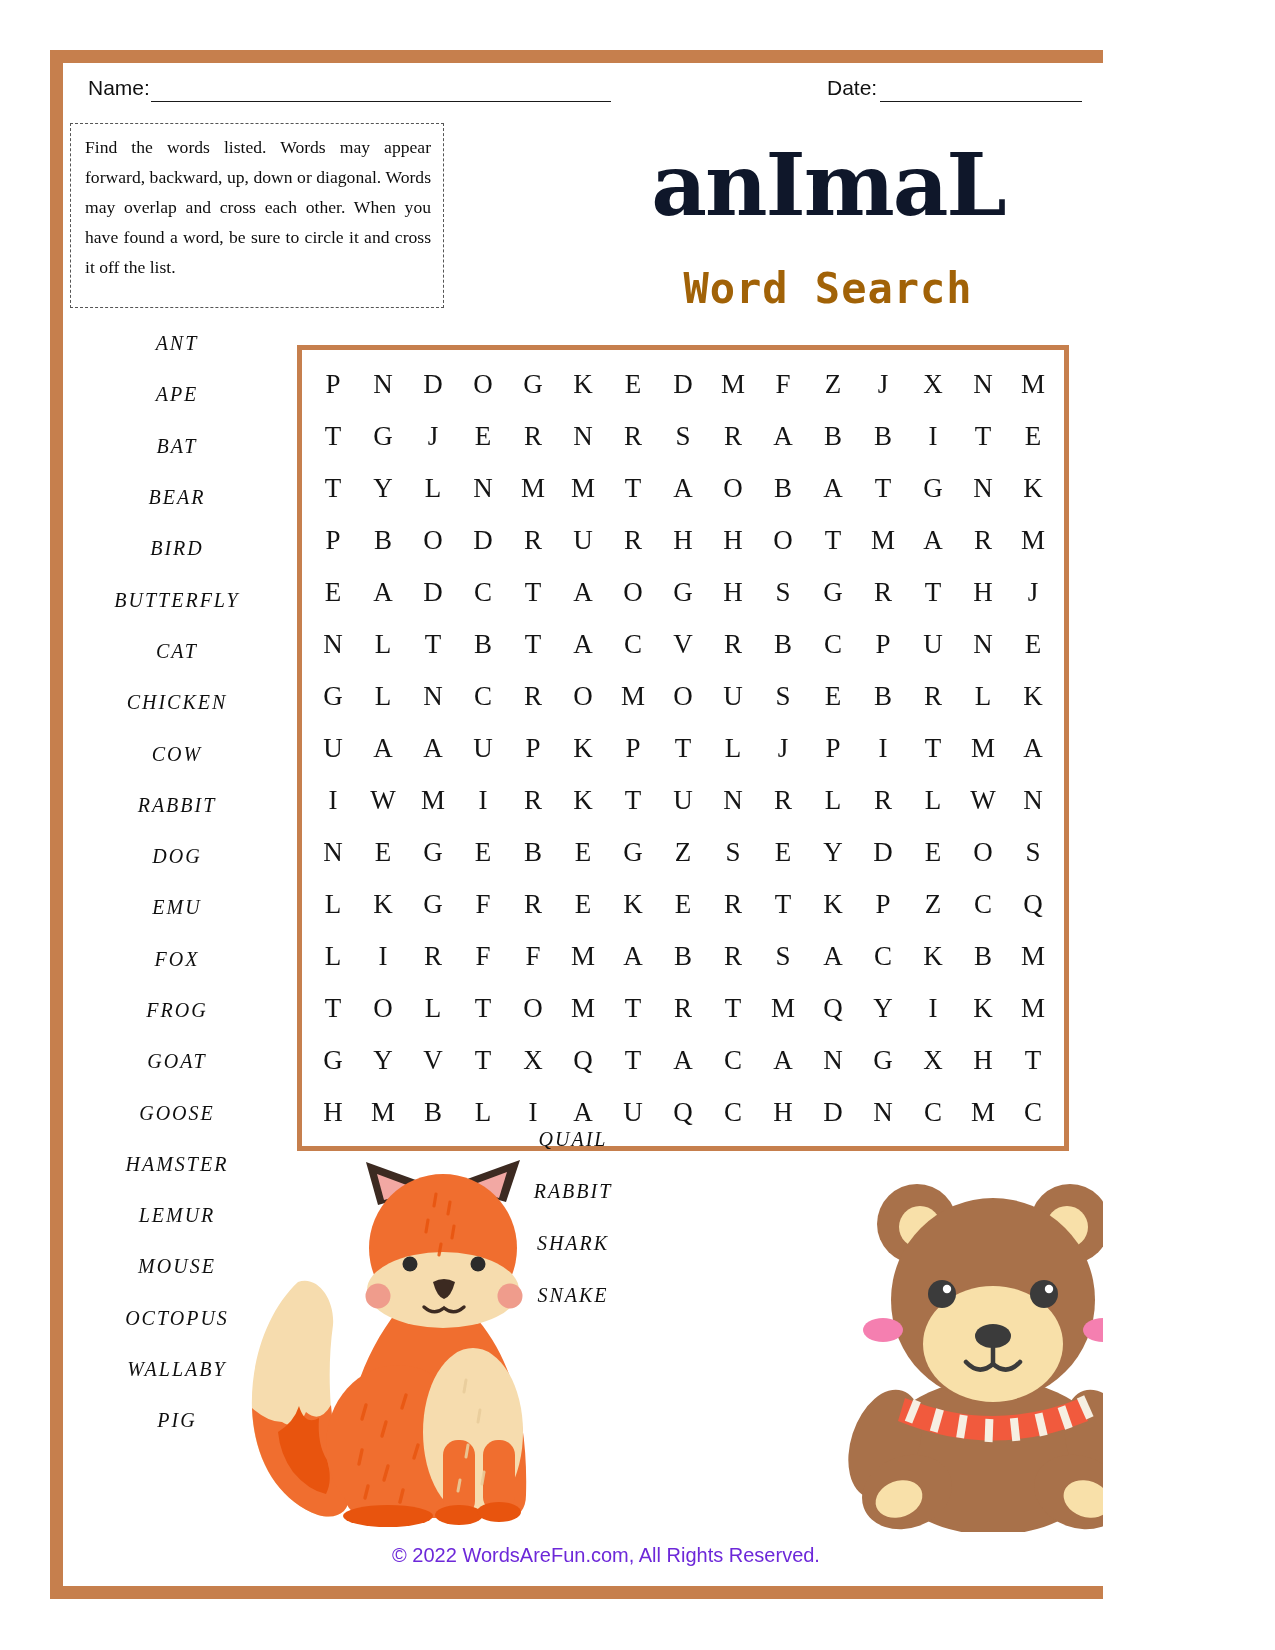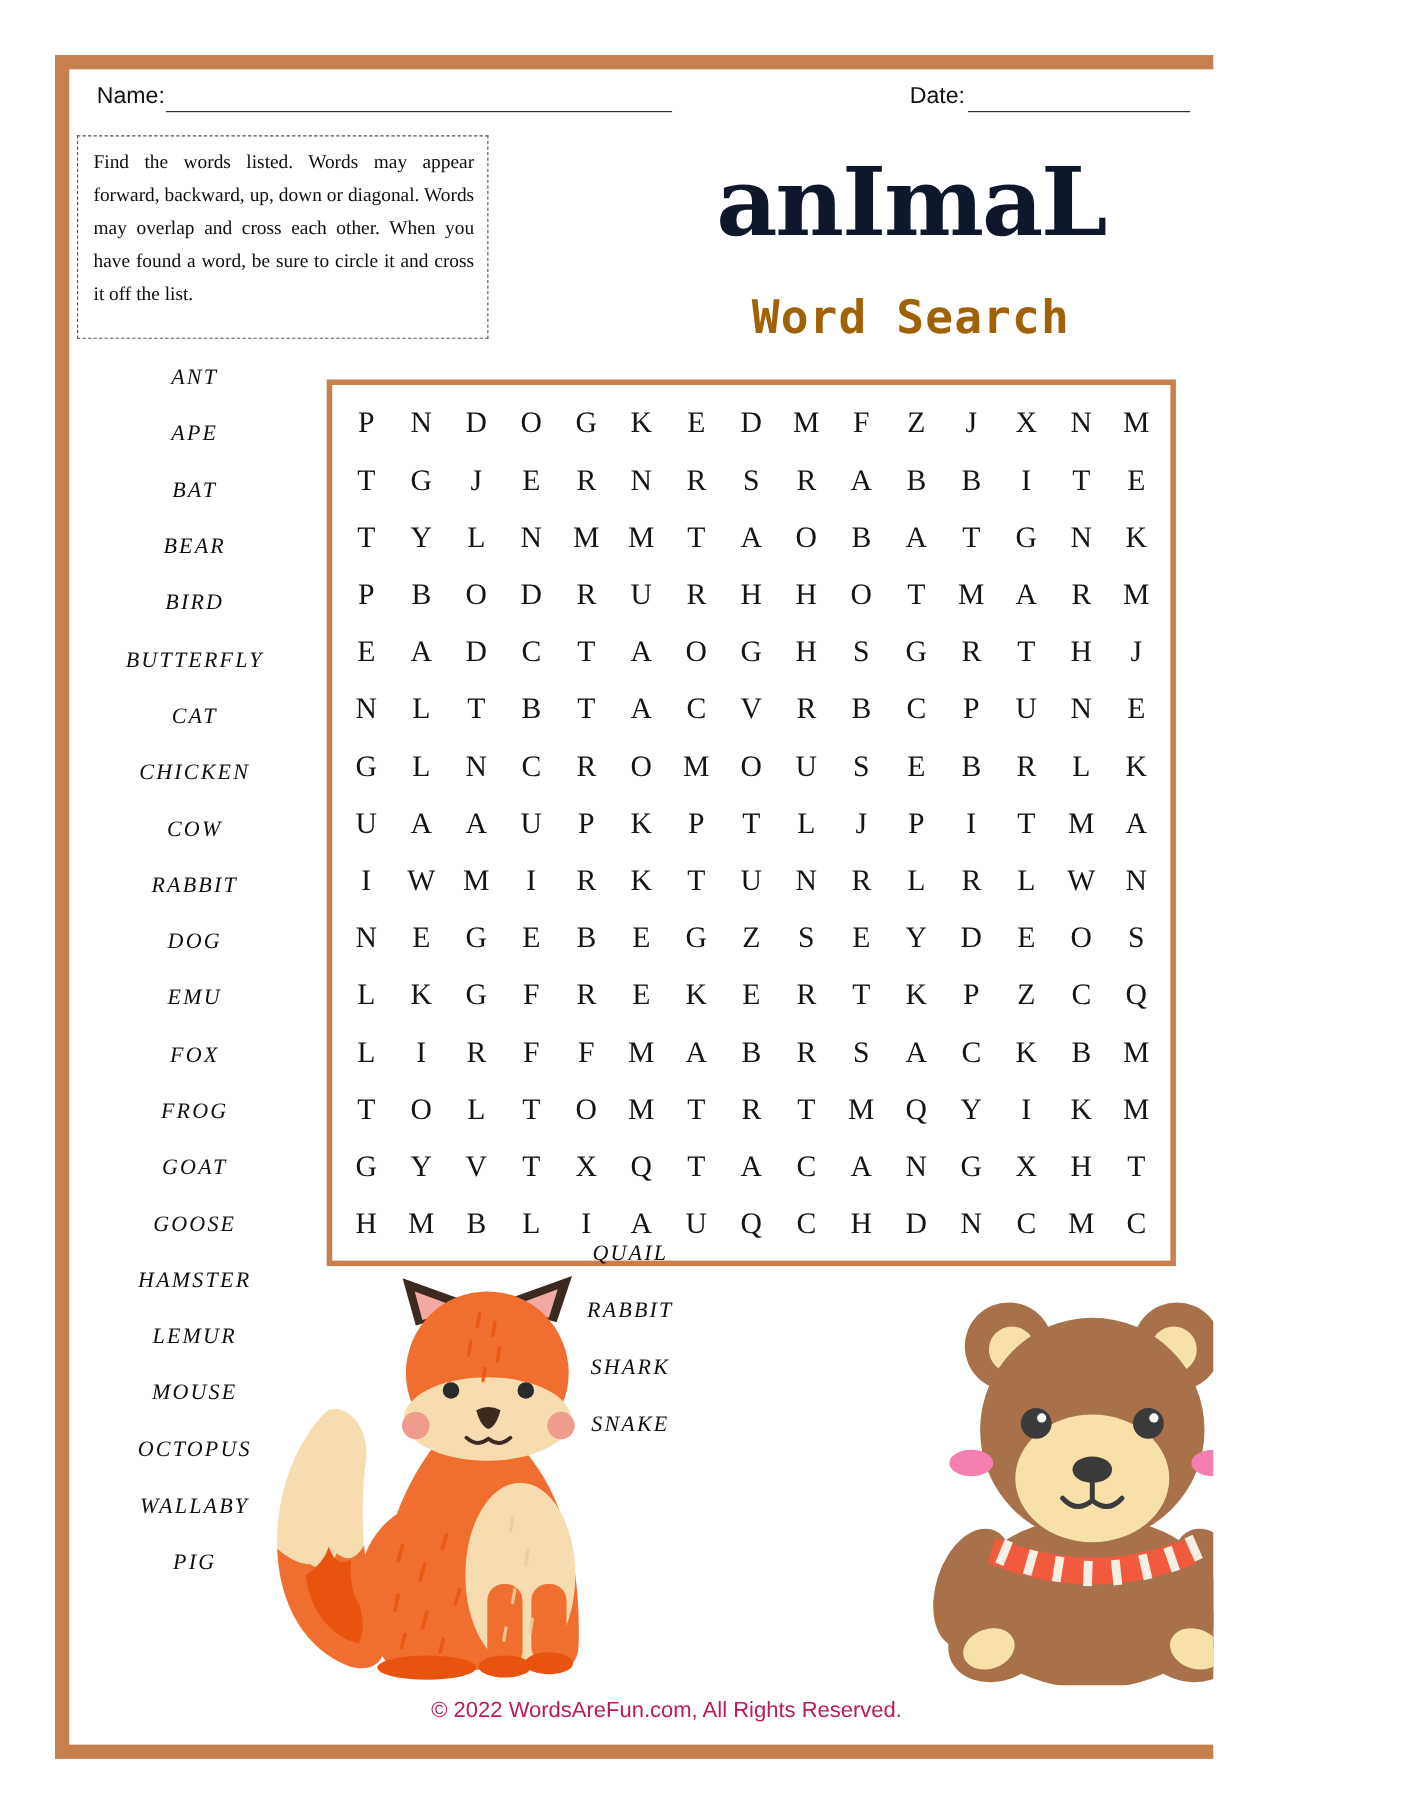--- a/index.html
+++ b/index.html
@@ -60,21 +60,21 @@
   .grid-box .cell {
     display:flex; align-items:center; justify-content:center;
     font-size:27px; color:#141414; font-family:"Liberation Serif", serif;
   }
   
   .fox-wrap  { position:absolute; left:238px; top:1160px; width:292px; height:368px; }
   .bear-wrap { position:absolute; left:845px; top:1172px; width:302px; height:360px; }
   
   .footer {
     position:absolute; left:0; top:1544px; width:1212px; text-align:center;
-    font-family:"Liberation Sans", sans-serif; font-size:20px; color:#be185d;
+    font-family:"Liberation Sans", sans-serif; font-size:20px; color:#6d28d9;
   }
 </style>
 </head>
 <body>
 
 <div class="page">
 
   <div class="frame"></div>
 
   <span class="field-label name-label">Name:</span>

